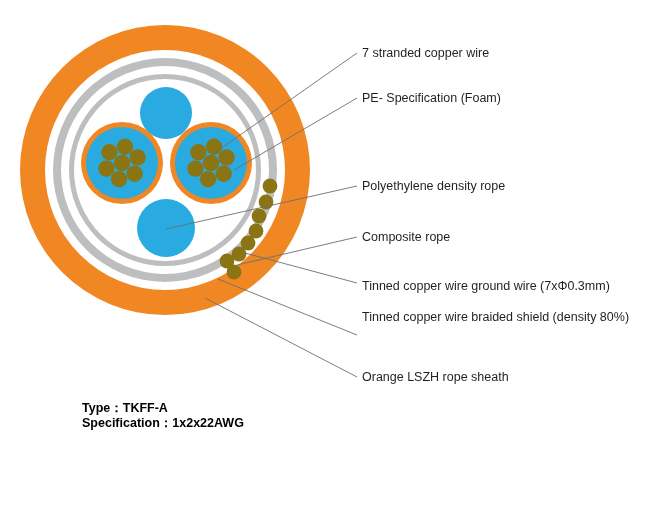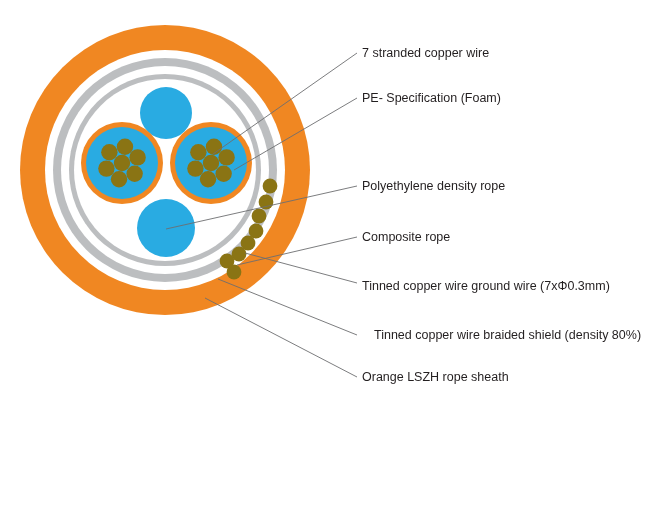--- a/index.html
+++ b/index.html
@@ -88,18 +88,22 @@
         <line x1="357" y1="377" x2="205" y2="298" stroke="#6D6E71" stroke-width="0.9"></line>
       </g>
   </svg>
 
   <div id="labels-group">
       <div class="label" style="left: 362px; top: 47px;">7 stranded copper wire</div>
       <div class="label" style="left: 362px; top: 92px;">PE- Specification (Foam)</div>
       <div class="label" style="left: 362px; top: 180px;">Polyethylene density rope</div>
       <div class="label" style="left: 362px; top: 231px;">Composite rope</div>
       <div class="label" style="left: 362px; top: 280px;">Tinned copper wire ground wire (7xΦ0.3mm)</div>
-      <div class="label" style="left: 362px; top: 329px; margin-left: 12px;">Tinned copper wire braided shield (density 80%)</div>
+      <div class="label" style="left: 362px; top: 311px;">Tinned copper wire braided shield (density 80%)</div>
       <div class="label" style="left: 362px; top: 371px;">Orange LSZH rope sheath</div>
     </div>
 
+  <div class="spec-block">
+    <span class="spec-line">Type：TKFF-A</span>
+    <span class="spec-line">Specification：1x2x22AWG</span>
+  </div>
 
 </div>
 
 </body></html>

